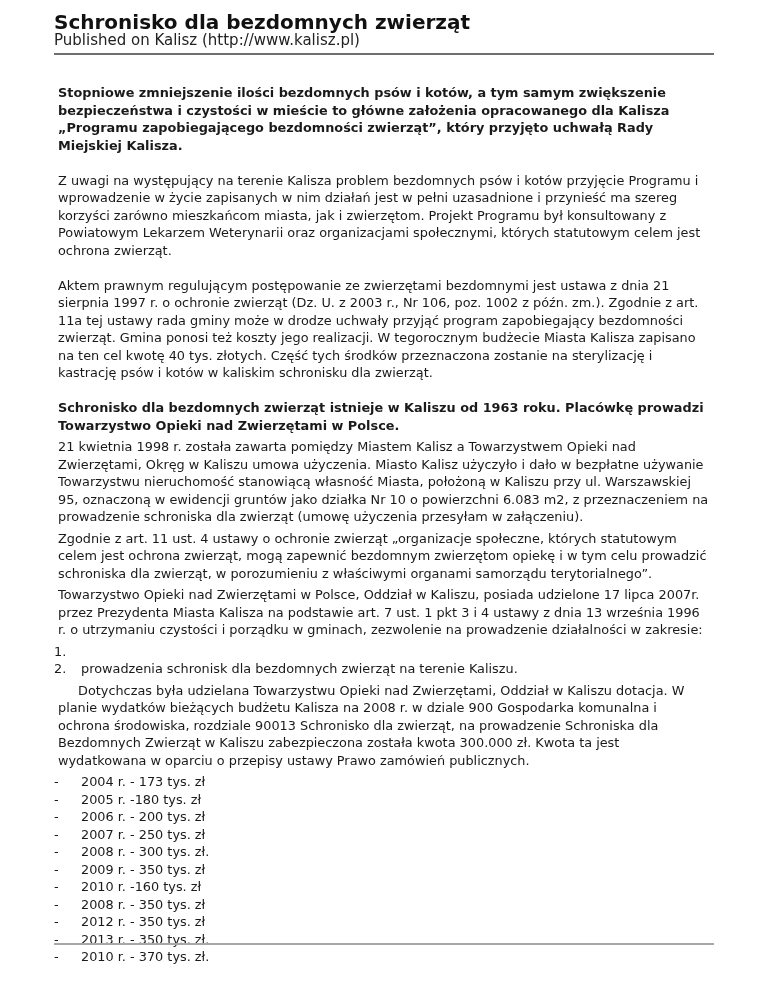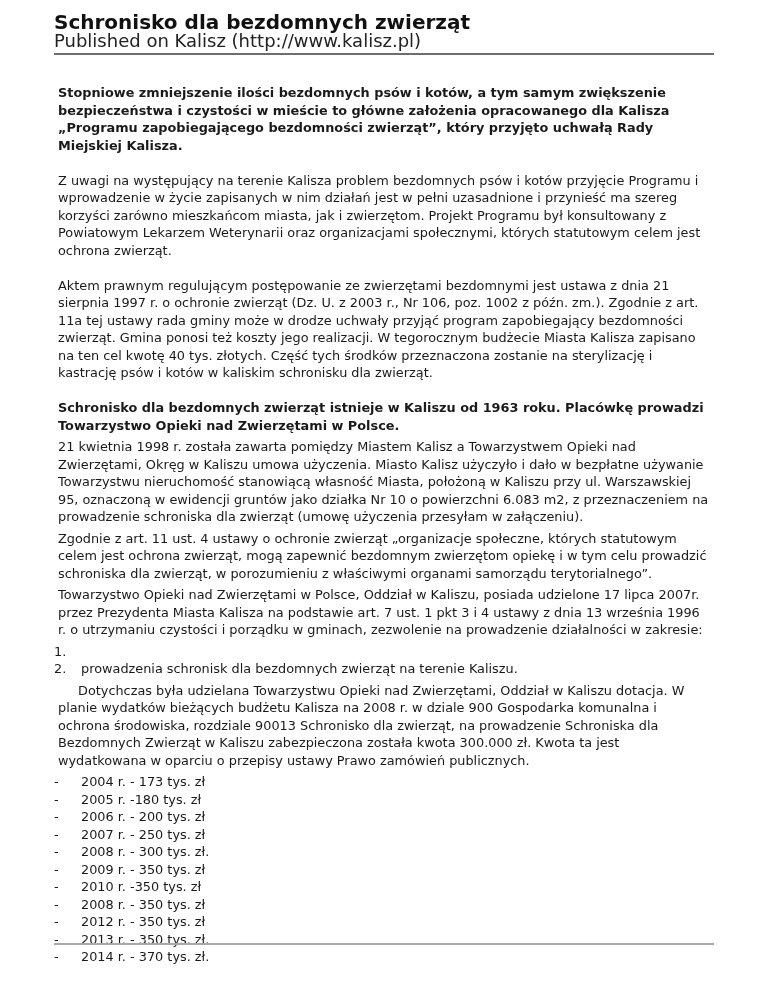--- a/index.html
+++ b/index.html
@@ -27,21 +27,21 @@
       padding-bottom: 4px;
     }
     .doc-title {
       font-weight: bold;
       font-size: 20px;
       line-height: 19px;
       color: #111;
       margin: 0;
     }
     .doc-source {
-      font-size: 18px;
+      font-size: 15px;
       line-height: 17px;
       color: #222;
       margin: 0;
     }
     .content {
       margin-top: 29px;
       font-size: 12.85px;
       line-height: 17.5px;
       color: #1a1a1a;
     }
@@ -138,37 +138,37 @@
       <div class="dashed">
         <span class="marker">-</span>
         <span>2008 r. - 300 tys. zł.</span>
       </div>
       <div class="dashed">
         <span class="marker">-</span>
         <span>2009 r. - 350 tys. zł</span>
       </div>
       <div class="dashed">
         <span class="marker">-</span>
-        <span>2010 r.  -350 tys. zł</span>
+        <span>2010 r.  -160 tys. zł</span>
       </div>
       <div class="dashed">
         <span class="marker">-</span>
         <span>2008 r. - 350 tys. zł</span>
       </div>
       <div class="dashed">
         <span class="marker">-</span>
         <span>2012 r. - 350 tys. zł</span>
       </div>
       <div class="dashed">
         <span class="marker">-</span>
         <span>2013 r. - 350 tys. zł.</span>
       </div>
       <div class="dashed">
         <span class="marker">-</span>
-        <span>2014 r. - 370 tys. zł.</span>
+        <span>2010 r. - 370 tys. zł.</span>
       </div>
     </div>
 
   </div>
 </div>
 
 <div class="footer-line"></div>
 <div class="page-number">Strona 1 z 2</div>
 
 </body></html>

